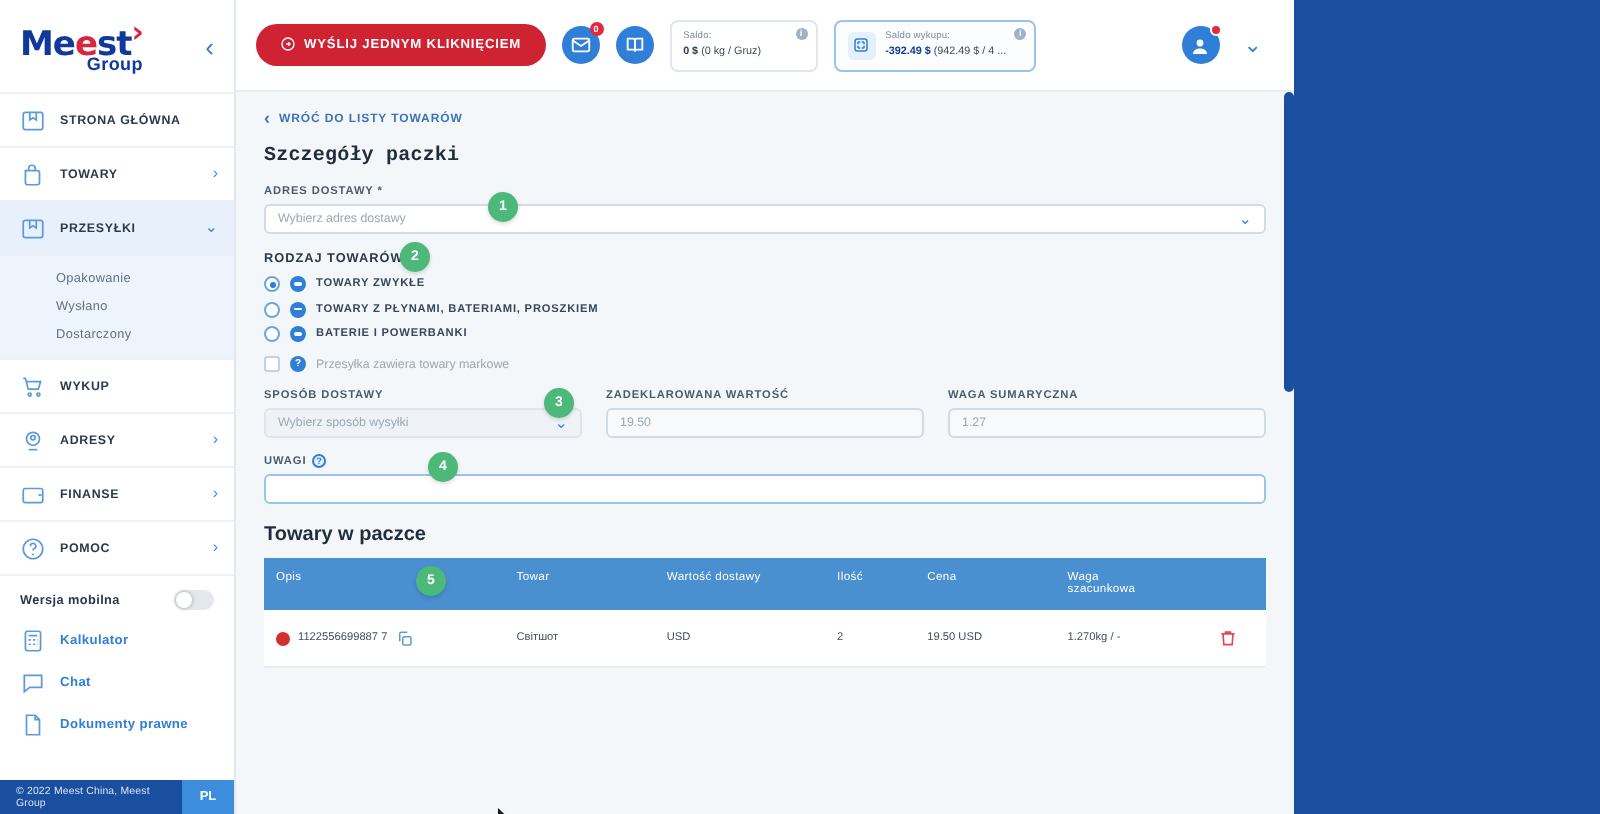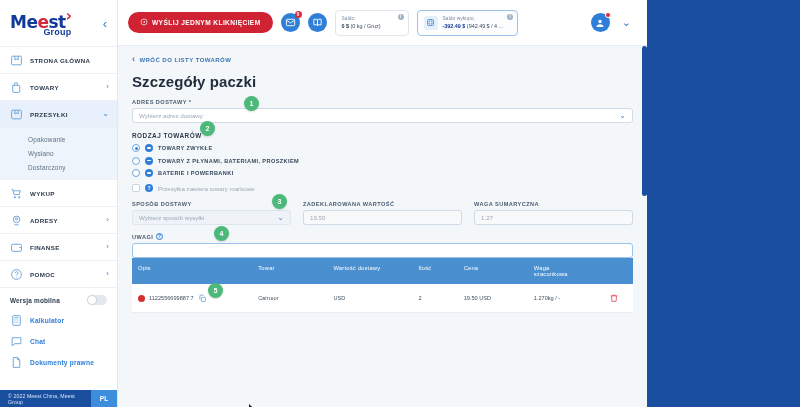--- a/index.html
+++ b/index.html
@@ -174,22 +174,23 @@
   .content {
     flex: 1; padding: 7px 14px 0 14px; overflow: hidden; position: relative;
   }
   .back-link {
     display: flex; align-items: center; gap: 4px; color: #3d73b5;
     font-size: 6px; font-weight: bold; letter-spacing: .45px; cursor: pointer;
     margin-bottom: 9px; margin-top: 2px;
   }
   .back-chev { font-size: 9px; line-height: 1; color: #3d73b5; }
   .page-title {
-    font-size: 15px; font-weight: bold; color: #1f2d3d; margin-bottom: 9px;
+    font-size: 10px; font-weight: bold; color: #1f2d3d; margin-bottom: 9px;
     letter-spacing: .1px;
+    font-family: Liberation Mono, monospace;
   }
   .field-label {
     font-size: 5.6px; font-weight: bold; color: #4a5b6d;
     letter-spacing: .45px; margin-bottom: 3px; display: flex; align-items: center; gap: 3px;
   }
   .sel, .inp {
     height: 15px; border: 1px solid #cfdbe7; border-radius: 3px; background: #fff;
     display: flex; align-items: center; padding: 0 6px; font-size: 6.2px;
     color: #9aa8b6; position: relative; width: 100%; cursor: pointer;
   }
@@ -569,20 +570,23 @@
       <div class="uwagi-wrap">
         <div class="uwagi-lbl">
           <span>UWAGI</span>
           <span class="qmark-sm">?</span>
         </div>
         <div class="inp empty">
           <span></span>
         </div>
       </div>
 
+      <div class="tbl-title">
+        <span>Towary w paczce</span>
+      </div>
 
       <table class="tbl">
         <thead>
           <tr>
             <th style="width:24%">Opis</th>
             <th style="width:15%">Towar</th>
             <th style="width:17%">Wartość dostawy</th>
             <th style="width:9%">Ilość</th>
             <th style="width:14%">Cena</th>
             <th style="width:15%">

